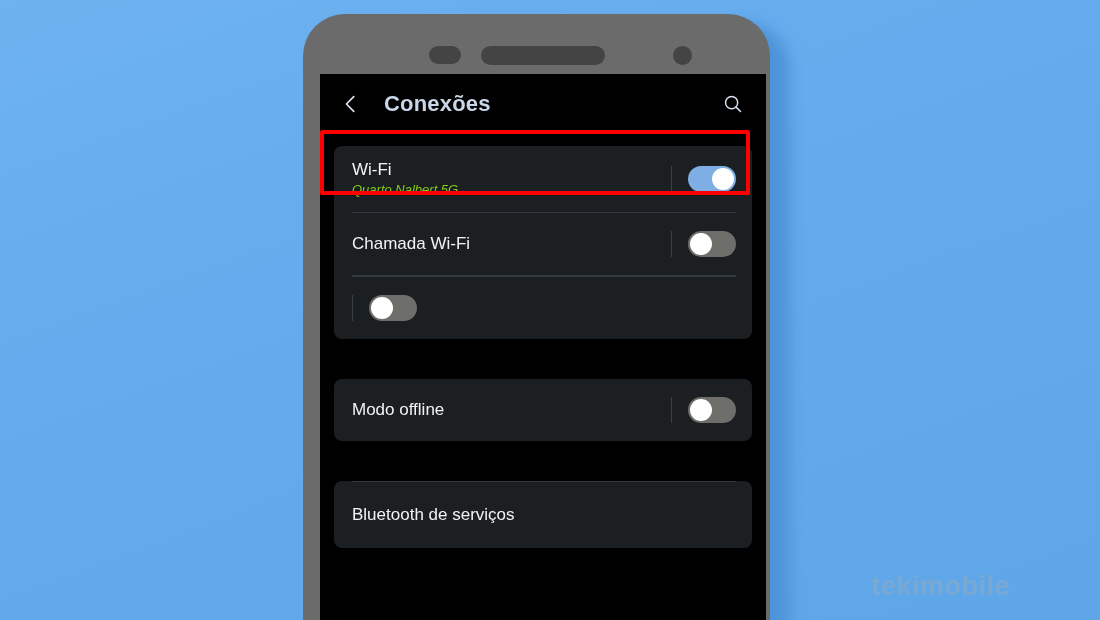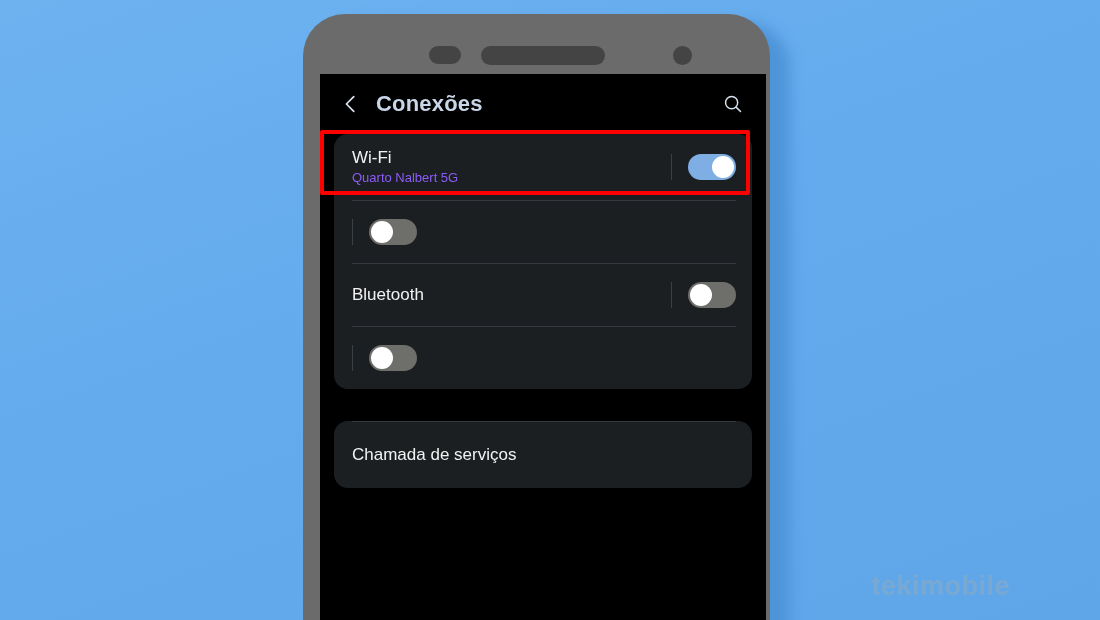--- a/index.html
+++ b/index.html
@@ -96,39 +96,39 @@
     height: 34px;
     display: flex;
     align-items: center;
     justify-content: center;
     flex: 0 0 auto;
   }
   .header-title {
     color: #C8D6E8;
     font-size: 22px;
     font-weight: bold;
-    margin-left: 8px;
+    margin-left: 16px;
     letter-spacing: 0.2px;
     white-space: nowrap;
   }
   .header-spacer { flex: 1 1 auto; }
   .search-btn {
     width: 34px;
     height: 34px;
     display: flex;
     align-items: center;
     justify-content: center;
     flex: 0 0 auto;
   }
 
   
   .card {
     background: #1B1F22;
-    border-radius: 14px;
-    margin: 0 14px;
+    border-radius: 8px;
+    margin: 12px 14px;
     overflow: hidden;
   }
   .card-gap { height: 16px; background: #000000; }
 
   .row {
     position: relative;
     display: flex;
     align-items: center;
     padding: 0 16px 0 18px;
     min-height: 62px;
@@ -143,24 +143,25 @@
     gap: 3px;
     min-width: 0;
   }
   .row-title {
     color: #F2F2F2;
     font-size: 17px;
     line-height: 1.15;
     white-space: nowrap;
   }
   .row-sub {
-    color: #8b5cf6;
+    color: #84cc16;
     font-size: 13px;
     line-height: 1.15;
     white-space: nowrap;
+    font-style: italic;
   }
 
   
   .divider {
     height: 1px;
     background: #33393E;
     margin: 0 16px 0 18px;
   }
 
   
@@ -265,68 +266,73 @@
           <div class="vbar"></div>
           <div class="toggle on">
             <div class="knob"></div>
           </div>
         </div>
       </div>
 
       <div class="divider"></div>
 
       <div class="row">
+        <div class="row-texts">
+          <div class="row-title">Chamada Wi-Fi</div>
+        </div>
         <div class="toggle-wrap">
           <div class="vbar"></div>
           <div class="toggle off">
             <div class="knob"></div>
           </div>
         </div>
       </div>
 
       <div class="divider"></div>
 
-      <div class="row">
-        <div class="row-texts">
-          <div class="row-title">Bluetooth</div>
-        </div>
-        <div class="toggle-wrap">
-          <div class="vbar"></div>
-          <div class="toggle off">
-            <div class="knob"></div>
-          </div>
-        </div>
-      </div>
 
       <div class="divider"></div>
 
       <div class="row">
         <div class="toggle-wrap">
           <div class="vbar"></div>
           <div class="toggle off">
             <div class="knob"></div>
           </div>
         </div>
       </div>
 
     </div>
 
     <div class="card-gap"></div>
 
+    <div class="card">
+      <div class="row">
+        <div class="row-texts">
+          <div class="row-title">Modo offline</div>
+        </div>
+        <div class="toggle-wrap">
+          <div class="vbar"></div>
+          <div class="toggle off">
+            <div class="knob"></div>
+          </div>
+        </div>
+      </div>
+    </div>
 
     <div class="card-gap"></div>
 
     <div class="card">
 
 
       <div class="divider"></div>
 
       <div class="row row-tall">
         <div class="row-texts">
-          <div class="row-title">Chamada de serviços</div>
+          <div class="row-title">Bluetooth de serviços</div>
         </div>
       </div>
 
     </div>
 
   </div>
 </div>
 
 <div id="highlight-box"></div>
 

